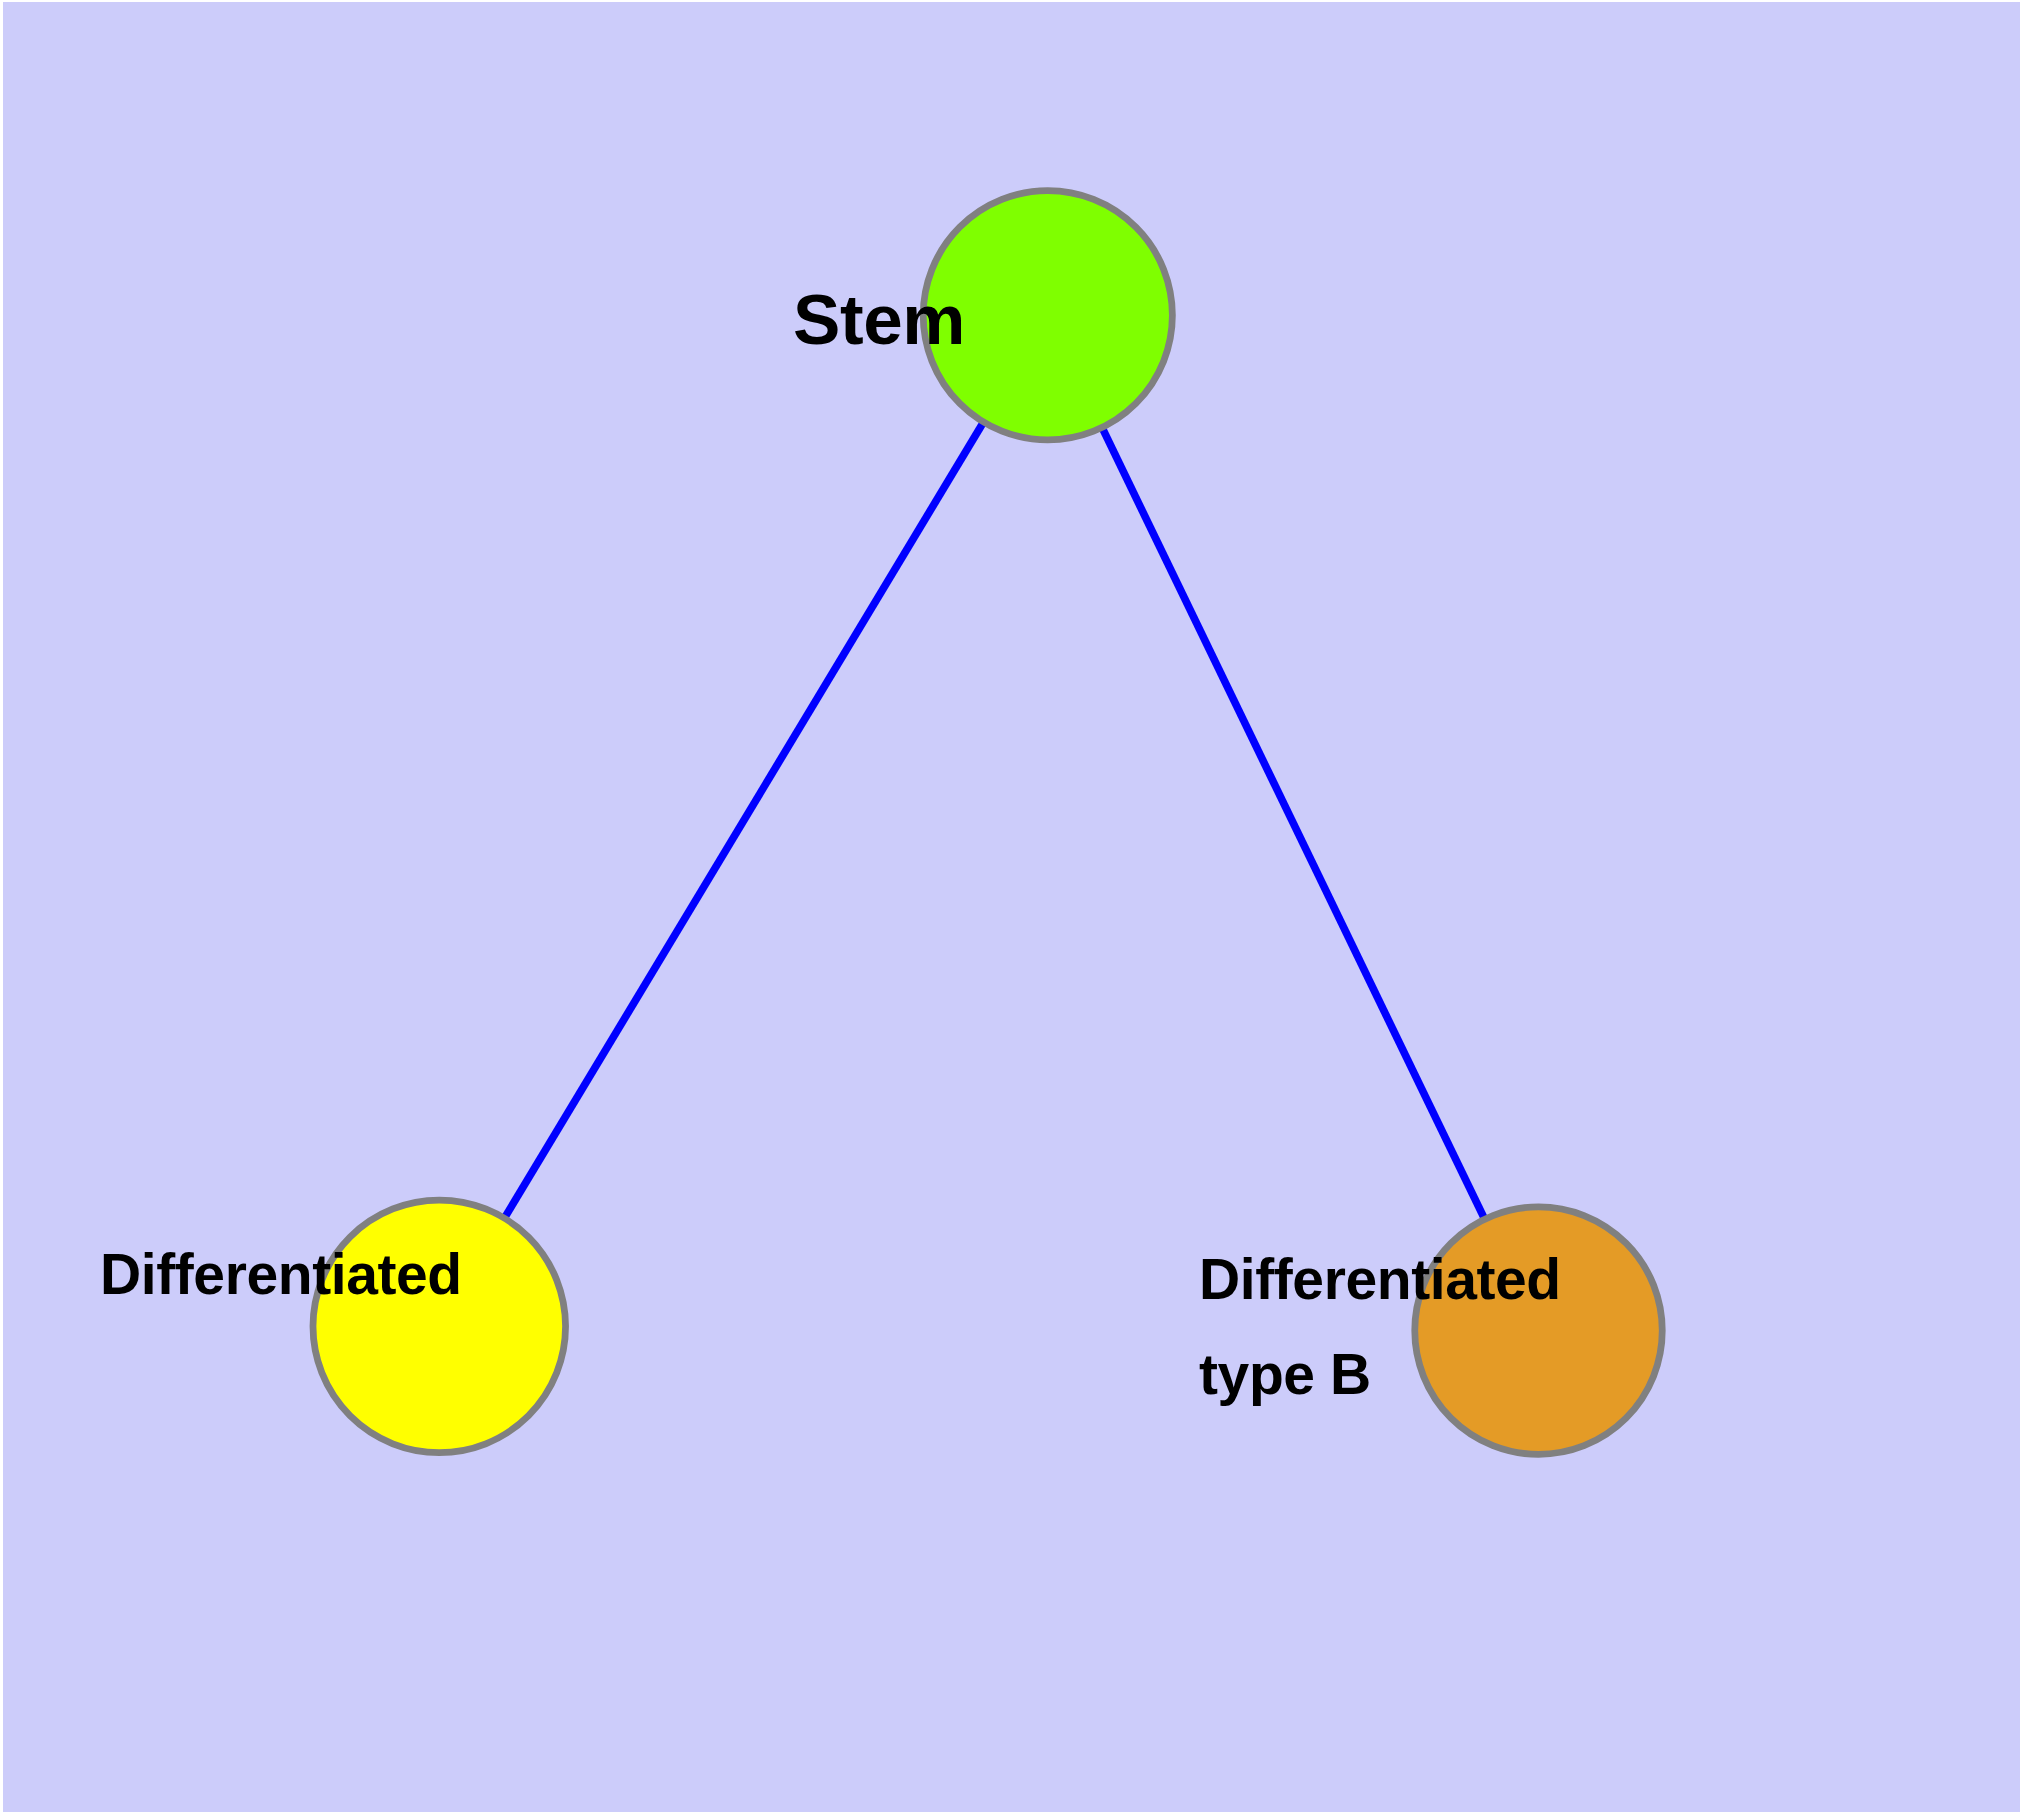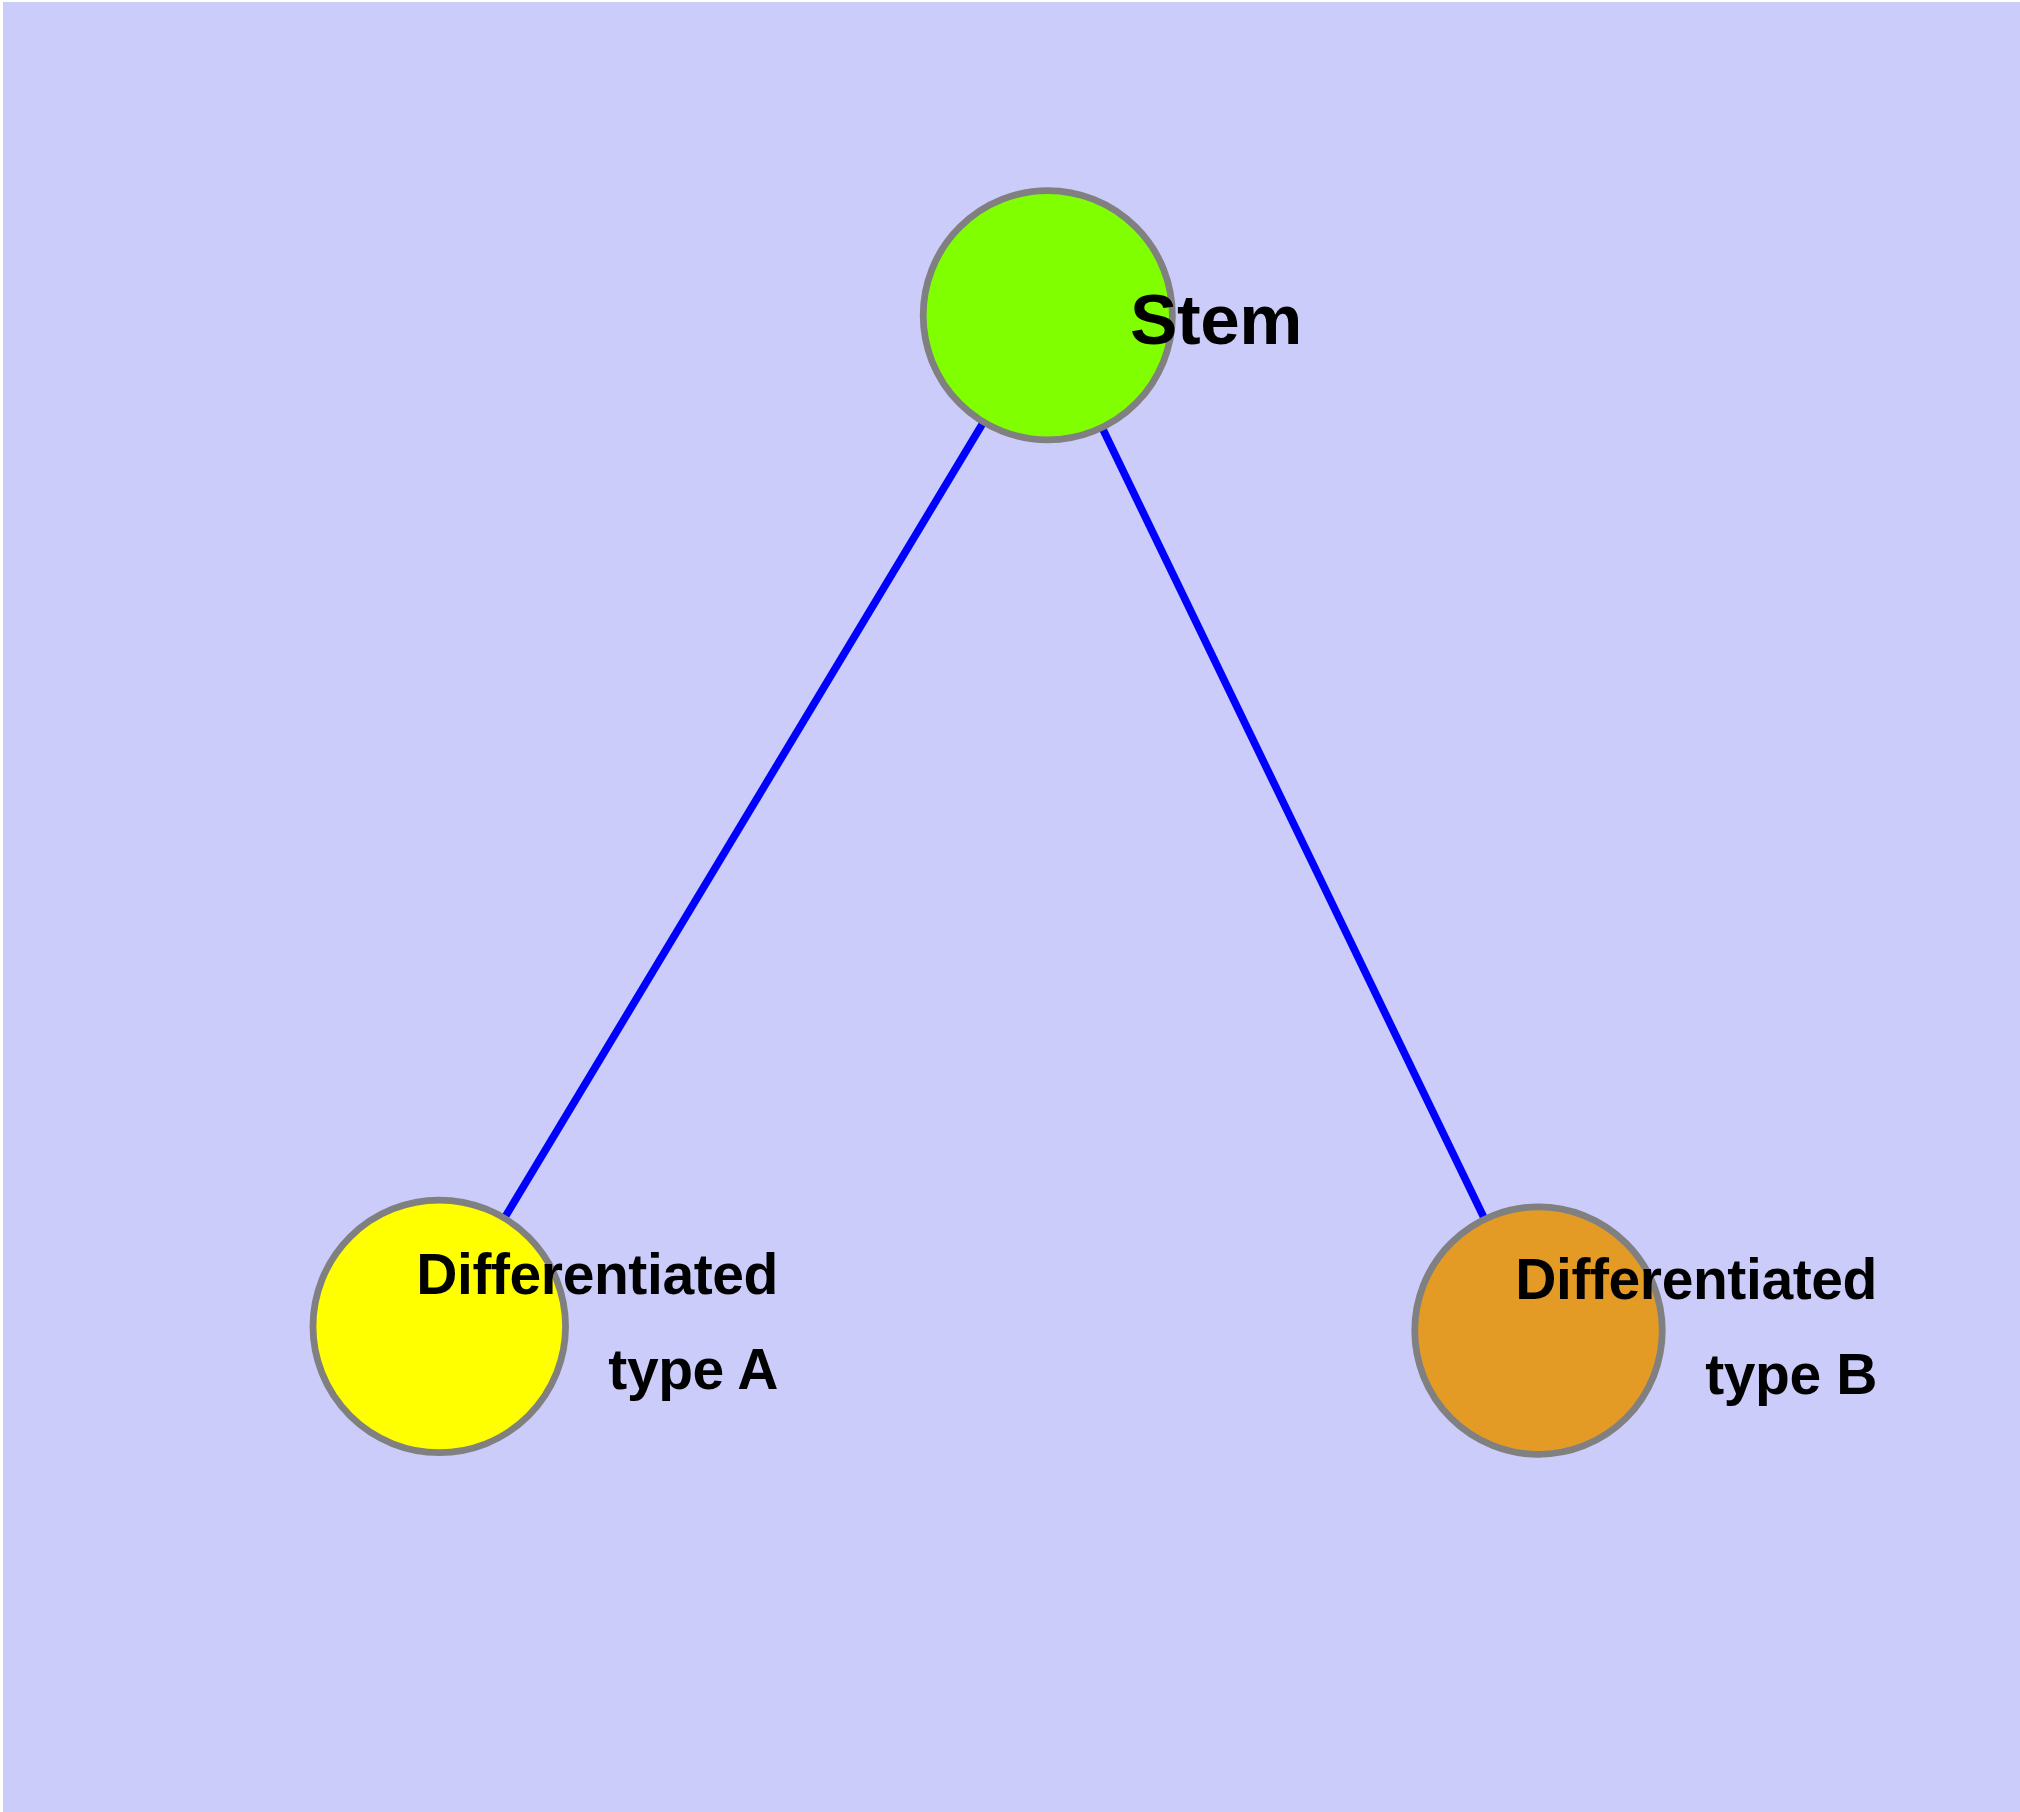--- a/index.html
+++ b/index.html
@@ -38,21 +38,21 @@
   }
   .edge-line {
     stroke: #0000ff;
     stroke-width: 9;
     stroke-linecap: butt;
   }
   .node-label {
     position: absolute;
     color: #000000;
     font-weight: bold;
-    text-align: right;
+    text-align: left;
     line-height: 1.14;
     white-space: pre;
     letter-spacing: -0.4px;
     pointer-events: none;
   }
   .label-stem {
     font-size: 71px;
   }
   .label-wide {
     font-size: 57px;
@@ -75,19 +75,18 @@
     <g>
       <circle class="node-circle" cx="1236" cy="372" r="147" fill="#7fff00" stroke="#808080"></circle>
       <circle class="node-circle" cx="518" cy="1565" r="149" fill="#ffff00" stroke="#808080"></circle>
       <circle class="node-circle" cx="1815" cy="1570" r="146" fill="#e49b26" stroke="#808080"></circle>
     </g>
   </svg>
 
   <div class="node-label label-stem" style="left:793px; top:280px; width:509px;">Stem</div>
 
   <div class="node-label label-wide" style="left:100px; top:1242px; width:678px;">Differentiated</div>
-  <div class="node-label label-wide" style="left:100px; top:1337px; width:678px;">type A</div>
 
   <div class="node-label label-wide" style="left:1199px; top:1247px; width:678px;">Differentiated</div>
   <div class="node-label label-wide" style="left:1199px; top:1342px; width:678px;">type B</div>
 
 </div>
 
 
 </body></html>

